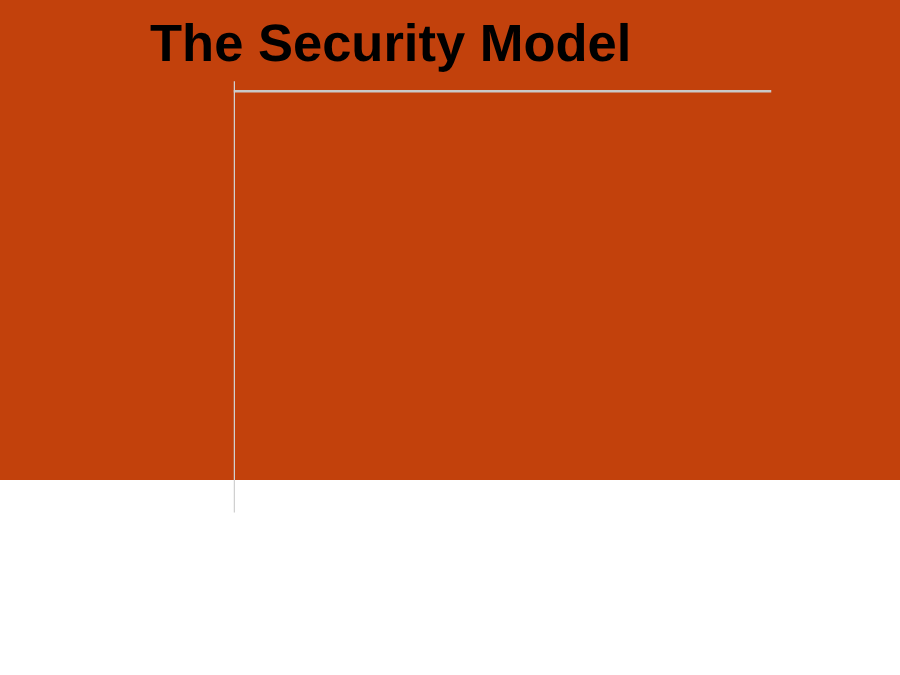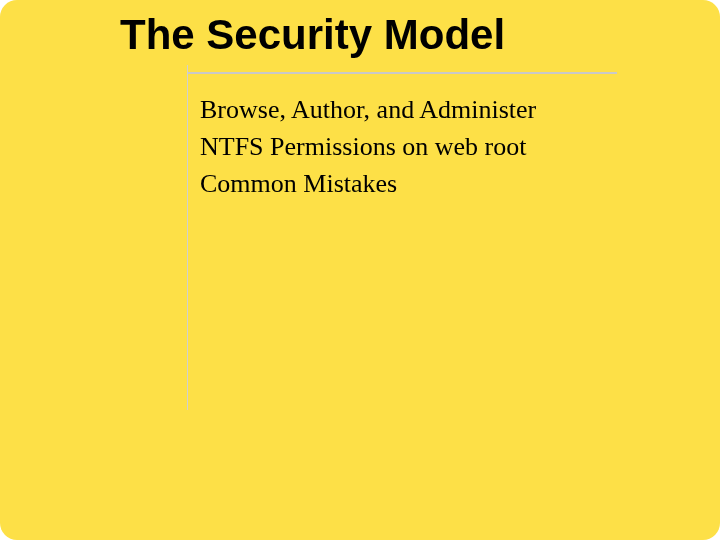--- a/index.html
+++ b/index.html
@@ -6,25 +6,24 @@
     margin: 0;
     padding: 0;
     width: 720px;
     height: 540px;
     background: #ffffff;
     overflow: hidden;
   }
   .slide {
     position: relative;
     width: 720px;
-    height: 540px;
-    background: #fde047;
+    height: 384px;
+    background: #c2410c;
     font-family: Georgia, "Times New Roman", serif;
     color: #000000;
-    border-radius: 17px;
   }
   .title {
     position: absolute;
     top: 12px;
     left: 120px;
     right: 20px;
     font-family: Verdana, Geneva, sans-serif;
     font-weight: 700;
     font-size: 42px;
     line-height: 1.1;
@@ -61,18 +60,13 @@
     margin: 0 0 2px 0;
   }
 </style>
 </head>
 <body>
 
 <div class="slide">
   <div class="title">The Security Model</div>
   <div class="rule-top"></div>
   <div class="vrule"></div>
-  <div class="body">
-    <div class="item">Browse, Author, and Administer</div>
-    <div class="item">NTFS Permissions on web root</div>
-    <div class="item">Common Mistakes</div>
-  </div>
 </div>
 
 </body></html>

